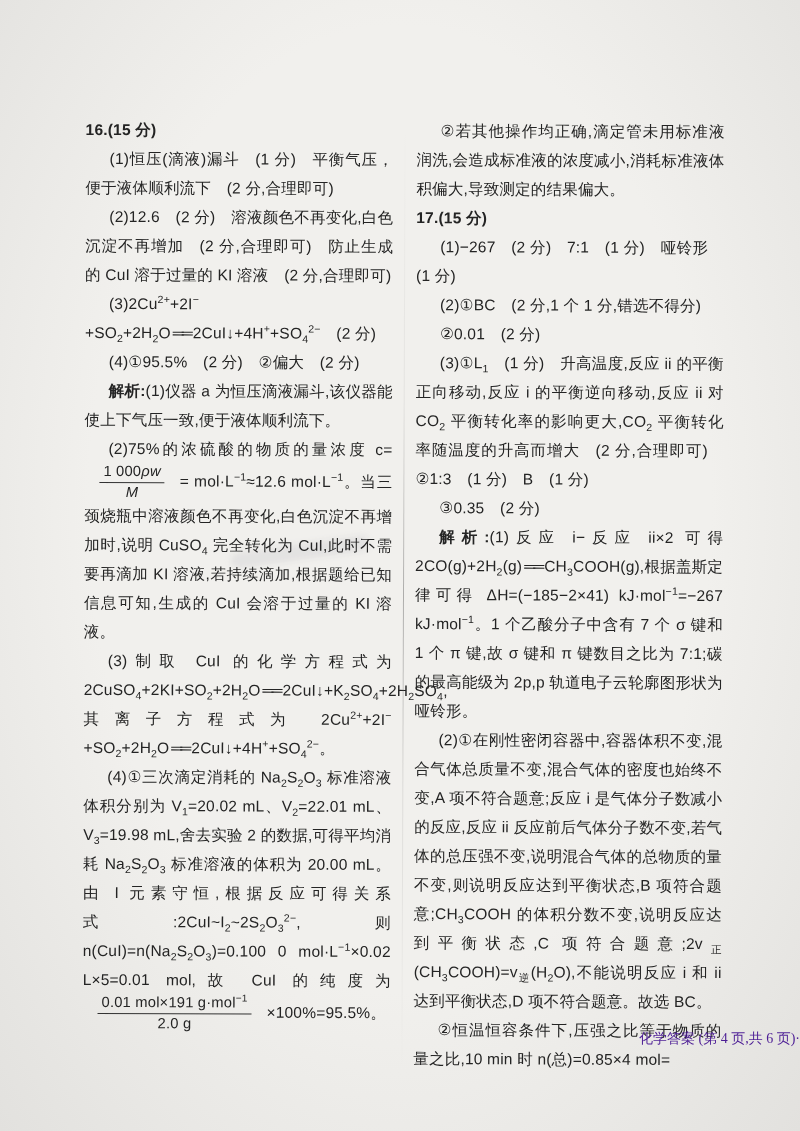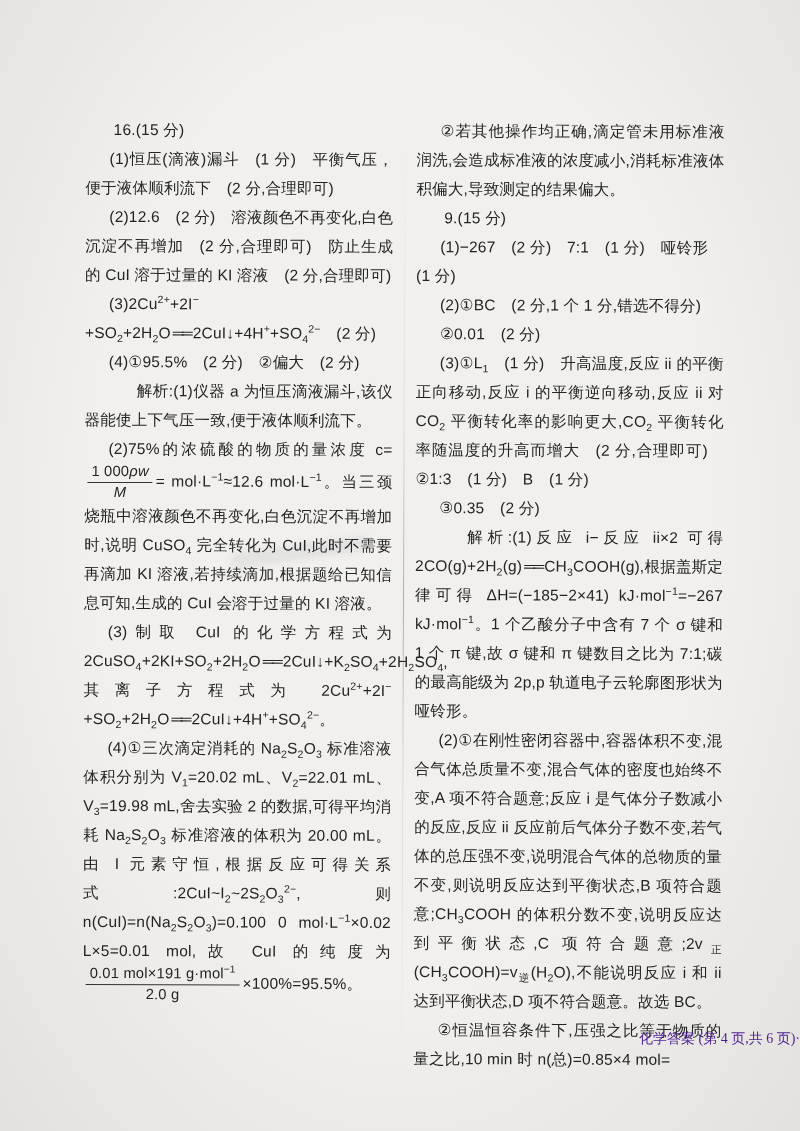--- a/index.html
+++ b/index.html
@@ -21,26 +21,26 @@
   }
   .divider {
     width: 1px; margin: 4px 11px 0 11px; align-self: stretch;
     background: linear-gradient(to bottom,
       rgba(120,120,120,0) 0%, rgba(100,100,100,0.10) 30%,
       rgba(90,90,90,0.45) 50%, rgba(100,100,100,0.15) 70%,
       rgba(120,120,120,0) 100%);
   }
   .para { margin: 0; text-indent: 1.55em; }
   .para.qhead { text-indent: 0; }
-  .para b { font-weight: 400; margin-left: 28px; }
+  .para b { font-weight: 700; }
   sub, sup { font-size: 0.68em; line-height: 0; }
   .deq { letter-spacing: -2px; margin: 0 2px; }
   .frac {
     display: inline-block; vertical-align: middle; text-align: center;
-    line-height: 1.2; font-size: 0.95em; text-indent: 0; margin: 0 3px;
+    line-height: 1.2; font-size: 0.95em; text-indent: 0; margin: 0 15px;
   }
   .frac .num { display: block; padding: 0 4px 1px; border-bottom: 1px solid #333; }
   .frac .den { display: block; padding: 1px 4px 0; }
   .footer {
     position: absolute; top: 1030px; left: 0; width: 100%;
     text-align: right; font-size: 14px; 
     font-family: "Liberation Serif", "DejaVu Serif", serif; color: #4c1d95;
   }
   .watermark {
     position: absolute; left: 230px; top: 544px; width: 140px; height: 16px;
@@ -63,21 +63,21 @@
         <p class="para">(3)2Cu<sup>2+</sup>+2I<sup>−</sup>+SO<sub>2</sub>+2H<sub>2</sub>O<span class="deq">══</span>2CuI↓+4H<sup>+</sup>+SO<sub>4</sub><sup>2−</sup> (2 分)</p>
         <p class="para">(4)①95.5% (2 分) ②偏大 (2 分)</p>
         <p class="para"><b>解析:</b>(1)仪器 a 为恒压滴液漏斗,该仪器能使上下气压一致,便于液体顺利流下。</p>
         <p class="para">(2)75%的浓硫酸的物质的量浓度 c=<span class="frac"><span class="num">1 000<i>ρw</i></span><span class="den"><i>M</i></span></span>= mol·L<sup>−1</sup>≈12.6 mol·L<sup>−1</sup>。当三颈烧瓶中溶液颜色不再变化,白色沉淀不再增加时,说明 CuSO<sub>4</sub> 完全转化为 CuI,此时不需要再滴加 KI 溶液,若持续滴加,根据题给已知信息可知,生成的 CuI 会溶于过量的 KI 溶液。</p>
         <p class="para">(3)制取 CuI 的化学方程式为 2CuSO<sub>4</sub>+2KI+SO<sub>2</sub>+2H<sub>2</sub>O<span class="deq">══</span>2CuI↓+K<sub>2</sub>SO<sub>4</sub>+2H<sub>2</sub>SO<sub>4</sub>,其离子方程式为 2Cu<sup>2+</sup>+2I<sup>−</sup>+SO<sub>2</sub>+2H<sub>2</sub>O<span class="deq">══</span>2CuI↓+4H<sup>+</sup>+SO<sub>4</sub><sup>2−</sup>。</p>
         <p class="para">(4)①三次滴定消耗的 Na<sub>2</sub>S<sub>2</sub>O<sub>3</sub> 标准溶液体积分别为 V<sub>1</sub>=20.02 mL、V<sub>2</sub>=22.01 mL、V<sub>3</sub>=19.98 mL,舍去实验 2 的数据,可得平均消耗 Na<sub>2</sub>S<sub>2</sub>O<sub>3</sub> 标准溶液的体积为 20.00 mL。由 I 元素守恒,根据反应可得关系式:2CuI~I<sub>2</sub>~2S<sub>2</sub>O<sub>3</sub><sup>2−</sup>,则 n(CuI)=n(Na<sub>2</sub>S<sub>2</sub>O<sub>3</sub>)=0.100 0 mol·L<sup>−1</sup>×0.02 L×5=0.01 mol,故 CuI 的纯度为<span class="frac"><span class="num">0.01 mol×191 g·mol<sup>−1</sup></span><span class="den">2.0 g</span></span>×100%=95.5%。</p>
       </div>
     <div class="divider"></div>
     <div class="col col-right">
         <p class="para">②若其他操作均正确,滴定管未用标准液润洗,会造成标准液的浓度减小,消耗标准液体积偏大,导致测定的结果偏大。</p>
-        <p class="para qhead"><b>9.(15 分)</b></p>
+        <p class="para qhead"><b>17.(15 分)</b></p>
         <p class="para">(1)−267 (2 分) 7:1 (1 分) 哑铃形 (1 分)</p>
         <p class="para">(2)①BC (2 分,1 个 1 分,错选不得分)</p>
         <p class="para">②0.01 (2 分)</p>
         <p class="para">(3)①L<sub>1</sub> (1 分) 升高温度,反应 ii 的平衡正向移动,反应 i 的平衡逆向移动,反应 ii 对 CO<sub>2</sub> 平衡转化率的影响更大,CO<sub>2</sub> 平衡转化率随温度的升高而增大 (2 分,合理即可) ②1:3 (1 分) B (1 分)</p>
         <p class="para">③0.35 (2 分)</p>
         <p class="para"><b>解析:</b>(1)反应 i−反应 ii×2 可得 2CO(g)+2H<sub>2</sub>(g)<span class="deq">══</span>CH<sub>3</sub>COOH(g),根据盖斯定律可得 ΔH=(−185−2×41) kJ·mol<sup>−1</sup>=−267 kJ·mol<sup>−1</sup>。1 个乙酸分子中含有 7 个 σ 键和 1 个 π 键,故 σ 键和 π 键数目之比为 7:1;碳的最高能级为 2p,p 轨道电子云轮廓图形状为哑铃形。</p>
         <p class="para">(2)①在刚性密闭容器中,容器体积不变,混合气体总质量不变,混合气体的密度也始终不变,A 项不符合题意;反应 i 是气体分子数减小的反应,反应 ii 反应前后气体分子数不变,若气体的总压强不变,说明混合气体的总物质的量不变,则说明反应达到平衡状态,B 项符合题意;CH<sub>3</sub>COOH 的体积分数不变,说明反应达到平衡状态,C 项符合题意;2v<sub>正</sub>(CH<sub>3</sub>COOH)=v<sub>逆</sub>(H<sub>2</sub>O),不能说明反应 i 和 ii 达到平衡状态,D 项不符合题意。故选 BC。</p>
         <p class="para">②恒温恒容条件下,压强之比等于物质的量之比,10 min 时 n(总)=0.85×4 mol=</p>
       </div>
   </div>

